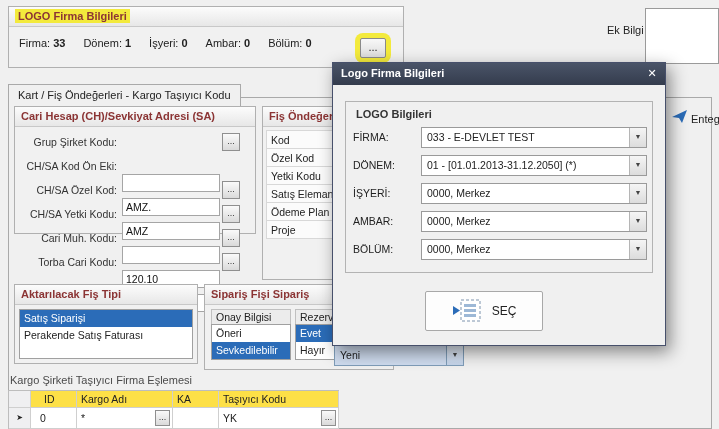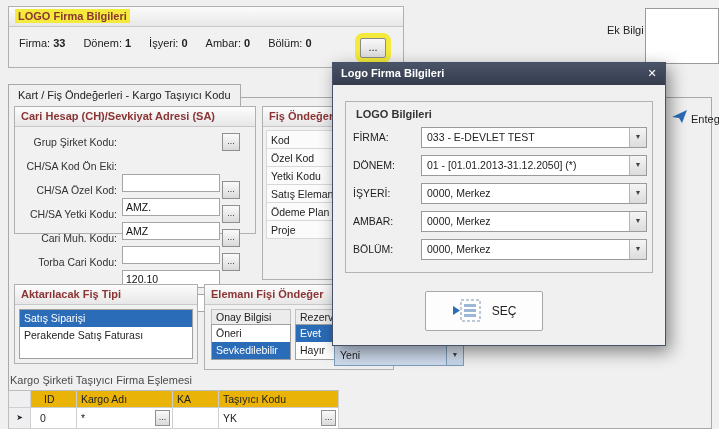--- a/index.html
+++ b/index.html
@@ -47,21 +47,21 @@
   .combo { position:absolute; height:21px; background:#fff; border:1px solid #9a9a9a;padding-left:41px; }
   .combo .val { position:absolute; left:5px; top:0; line-height:19px; font-size:10.5px; white-space:nowrap; }
   .combo .arrow { position:absolute; right:0; top:0; width:17px; height:100%; background:linear-gradient(#f5f5f5,#dcdcdc); border-left:1px solid #b5b5b5; text-align:center; line-height:18px; font-size:7px; color:#444; }
   .combo.blue { background:#cfdcef; border-color:#7f9db9; }
   .combo.blue .arrow { background:linear-gradient(#e7eef8,#c4d4ea); border-left-color:#7f9db9; }
 
   
   .kt { position:absolute; left:8px; top:390px; background:#fff; border-top:1px solid #bdbdbd; border-left:1px solid #bdbdbd; }
   .kt-row { display:flex; }
   .kt-cell { border-right:1px solid #cfcfcf; border-bottom:1px solid #cfcfcf; font-size:10.5px; position:relative; white-space:nowrap; overflow:hidden; }
-  .kt-hdr { background:#eab308; height:17px; line-height:16px; padding-left:4px; }
+  .kt-hdr { background:#fde047; height:17px; line-height:16px; padding-left:4px; }
   .kt-data { background:#fff; height:21px; line-height:20px; padding-left:4px; }
   .kt-selector { background:#efeff1; text-align:center; padding-left:0; }
   .kt-cell .dots { width:15px; height:16px; right:2px; top:2px; line-height:13px; }
 
   
   .dialog { position:absolute; left:332px; top:62px; width:334px; height:284px; background:#f0f0f0;
             border:1px solid #47506b; box-shadow:4px 6px 16px rgba(0,0,0,.45); z-index:10; }
   .dlg-title { height:22px; line-height:21px; padding-left:8px; color:#fff; font-weight:bold;
                background:linear-gradient(#4a5468,#343c4d); white-space:nowrap; }
   .dlg-close { position:absolute; top:0; right:0; width:26px; height:22px; line-height:21px; text-align:center; color:#fff; font-size:11px; cursor:default; }
@@ -148,21 +148,21 @@
 
   <div class="panel" style="left:14px;top:284px;width:184px;height:80px;">
     <div class="panel-head">Aktarılacak Fiş Tipi</div>
     <div class="listbox" style="left:4px;top:24px;width:174px;height:50px;">
       <div class="li sel">Satış Siparişi</div>
       <div class="li">Perakende Satış Faturası</div>
     </div>
   </div>
 
   <div class="panel" style="left:204px;top:284px;width:190px;height:86px;">
-    <div class="panel-head">Elemanı Fişi Öndeğer</div>
+    <div class="panel-head">Sipariş Fişi Sipariş</div>
     <div class="colhdr" style="left:6px;top:24px;width:80px;">Onay Bilgisi</div>
     <div class="listbox" style="left:6px;top:39px;width:80px;height:36px;">
       <div class="li">Öneri</div>
       <div class="li sel">Sevkedilebilir</div>
     </div>
     <div class="colhdr" style="left:90px;top:24px;width:58px;">Rezerve</div>
     <div class="listbox" style="left:90px;top:39px;width:58px;height:36px;">
       <div class="li sel">Evet</div>
       <div class="li">Hayır</div>
     </div>

